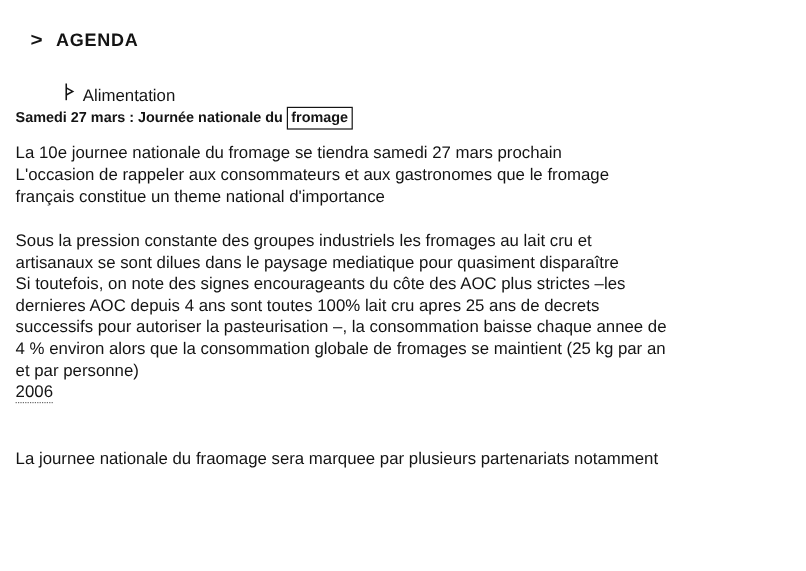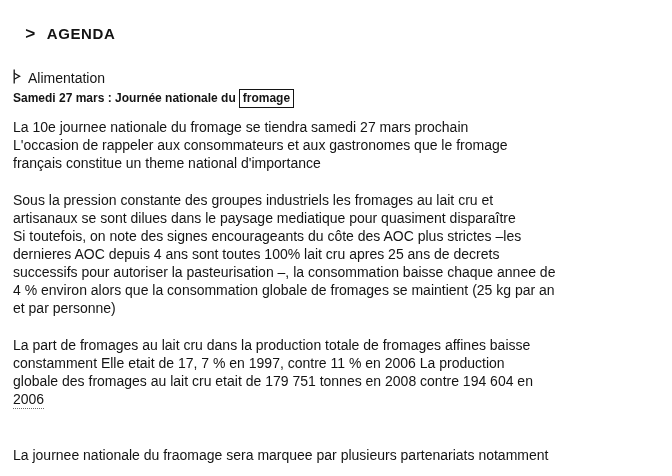--- a/index.html
+++ b/index.html
@@ -28,21 +28,23 @@
     font-weight: bold;
     font-size: 15px;
     transform: scale(1.15, 1.05);
     display: inline-block;
   }
   .agenda-title { letter-spacing: 0.6px; text-align: right; }
 
   .subject-block { margin-top: 26px; }
   .category-line {
     display: flex;
+    align-items: center;
     gap: 6px;
+    margin-left: 41px;
   }
   .flag-icon { display: inline-block; }
   .headline {
     font-weight: bold;
     font-size: 12px;
     margin-top: 1px;
     white-space: nowrap;
   }
   .boxed-word {
     display: inline-block;
@@ -94,23 +96,20 @@
 français constitue un theme national d'importance</div>
 
   <div class="para">Sous la pression constante des groupes industriels  les fromages au lait cru et
 artisanaux se sont dilues dans le paysage mediatique pour quasiment disparaître
 Si toutefois, on note des signes encourageants du côte des AOC plus strictes –les
 dernieres AOC depuis 4 ans sont toutes 100% lait cru apres 25 ans de decrets
 successifs pour autoriser la pasteurisation –, la consommation baisse chaque annee de
 4 % environ alors que la consommation globale de fromages se maintient (25 kg par an
 et par personne)</div>
 
-  <div class="para">La part de fromages au lait cru dans la production totale de fromages affines baisse
-constamment  Elle etait de 17, 7 % en 1997, contre 11 % en 2006  La production
-globale des fromages au lait cru etait de 179 751 tonnes en 2008 contre 194 604 en</div>
   <div class="para-line">
     <span class="dotted-artifact">2006</span>
   </div>
 
   <div class="para">
     <div class="para-line">La journee nationale du fraomage sera marquee par plusieurs partenariats notamment</div>
     
   </div>
 
 </div>

